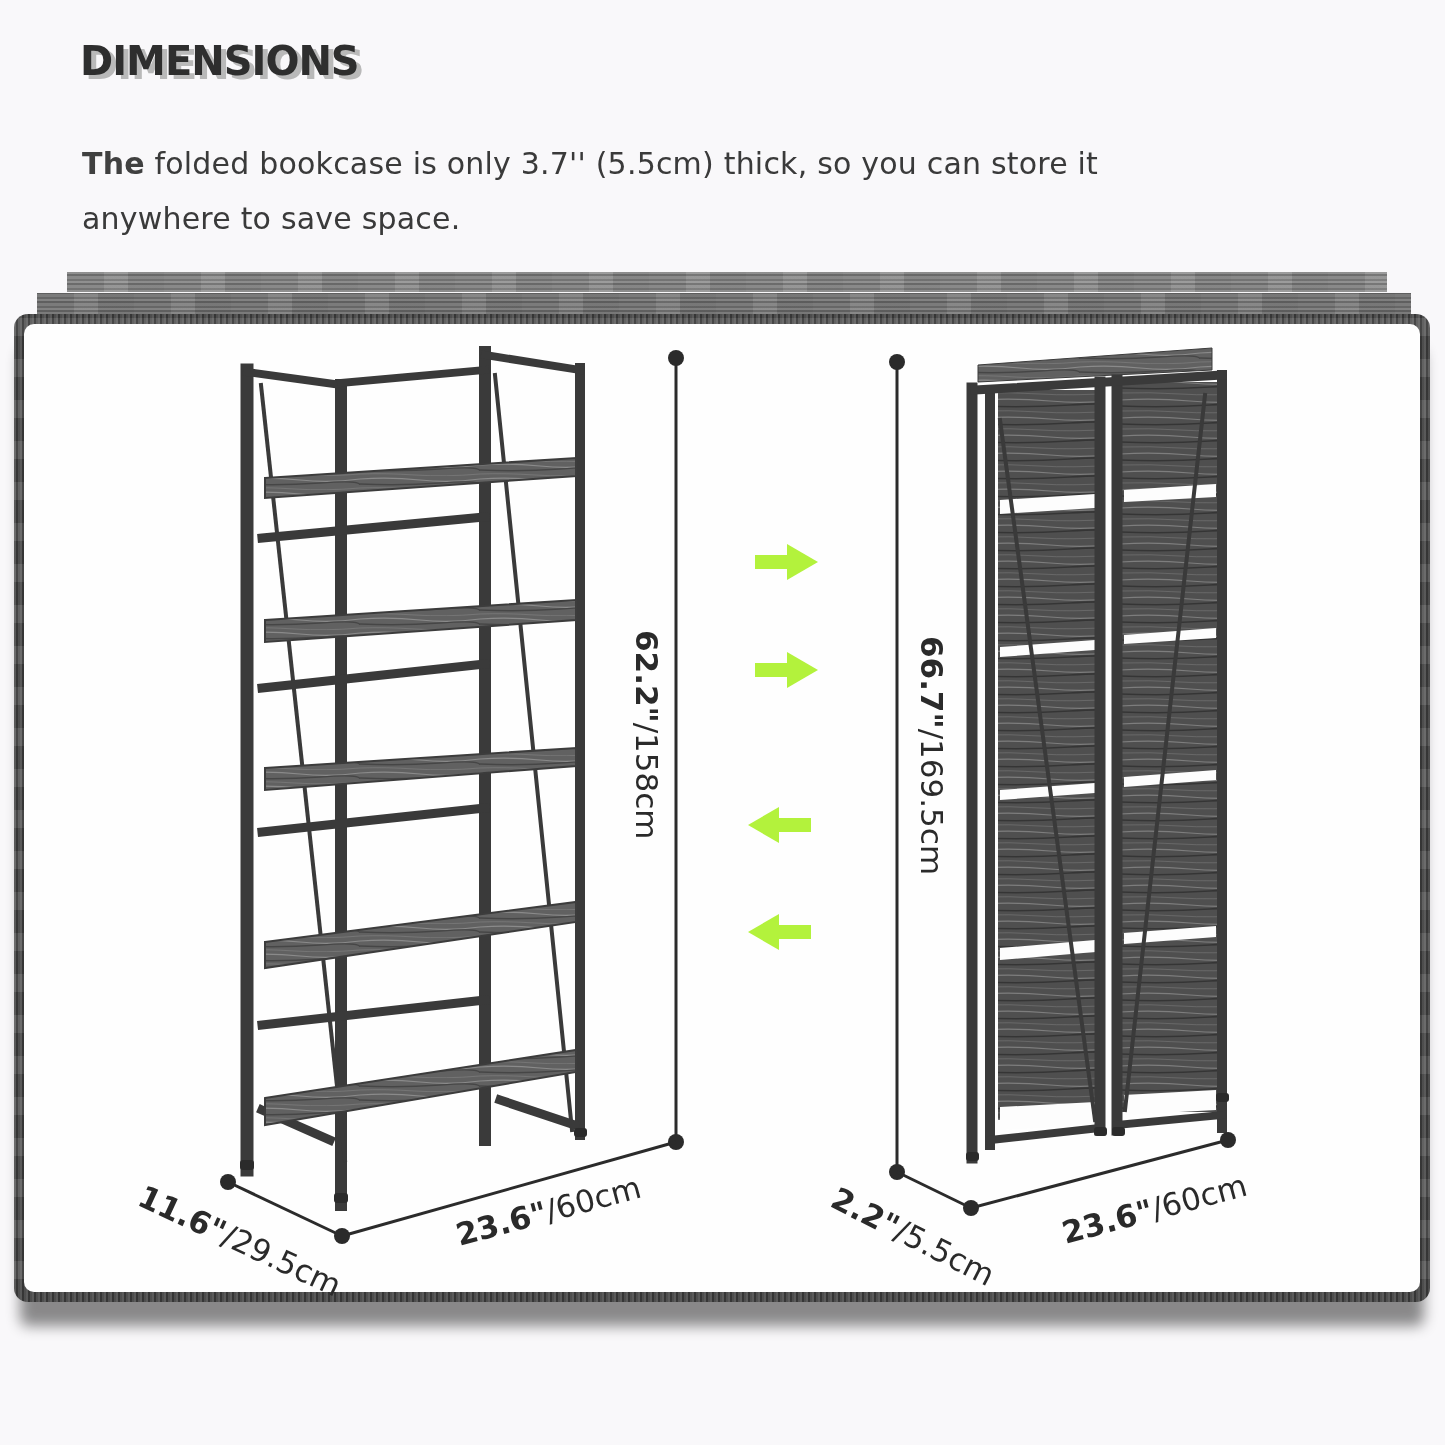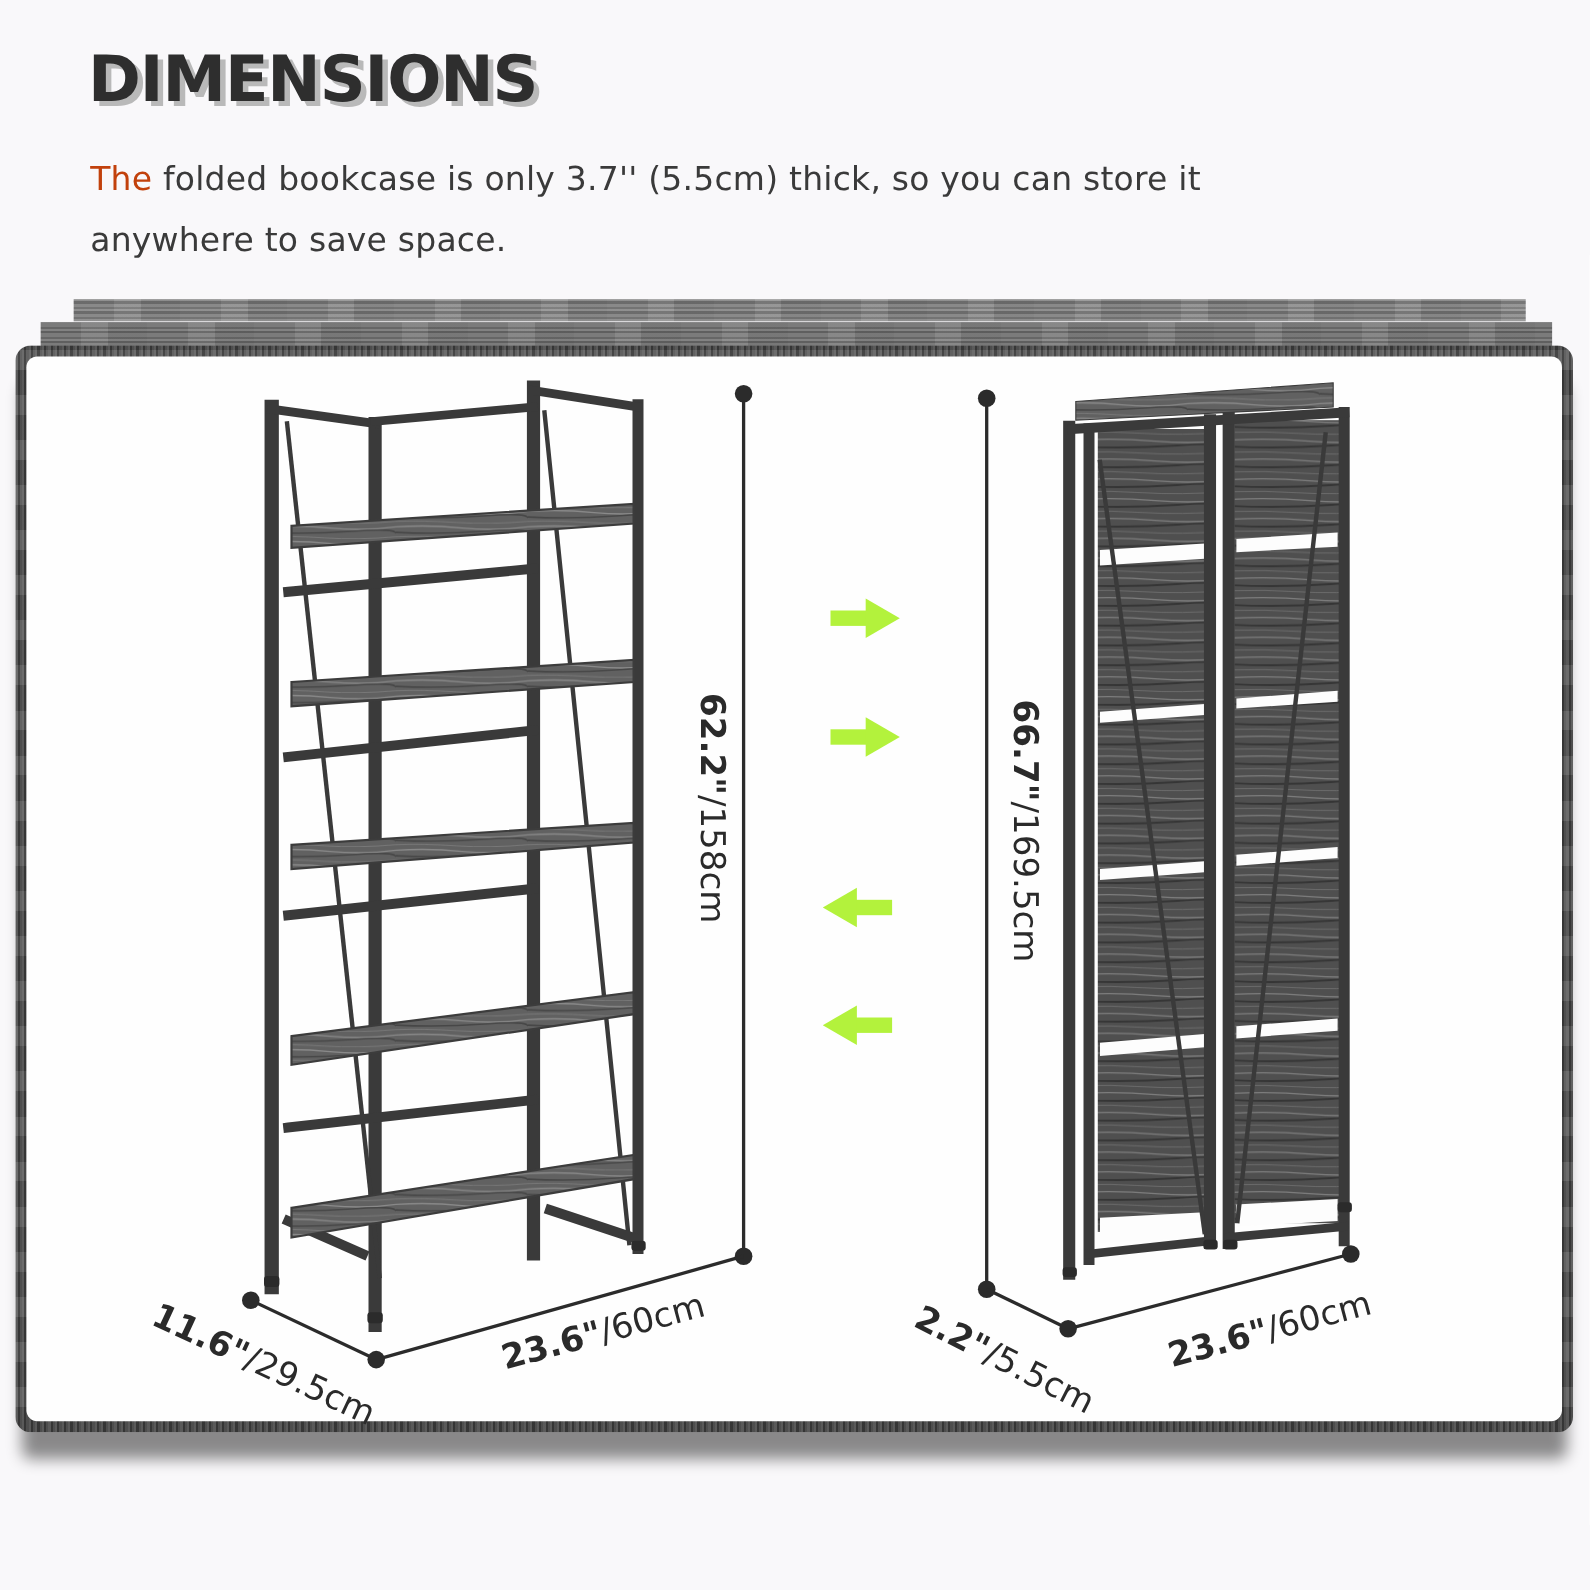--- a/index.html
+++ b/index.html
@@ -5,31 +5,31 @@
   html, body { margin: 0; padding: 0; }
   body {
     width: 1445px; height: 1445px; position: relative; overflow: hidden;
     background: #f9f8fa;
     font-family: "DejaVu Sans", "Liberation Sans", sans-serif;
     color: #333;
   }
   .title {
     position: absolute; left: 80px; top: 38px;
     font-family: "DejaVu Sans", sans-serif; font-weight: bold;
-    font-size: 58px; letter-spacing: -1px; color: #2e2e2e;
+    font-size: 40px; letter-spacing: -1px; color: #2e2e2e;
     text-shadow: 5px 4px 0 #b9b9b9;
     margin: 0;
   }
   .desc {
     position: absolute; left: 82px; top: 136px; width: 1150px;
     font-family: "DejaVu Sans", sans-serif;
     font-size: 30px; line-height: 55px; color: #3a3a3a;
     letter-spacing: 0.2px;
   }
-  .desc b { font-weight: normal; color: #c2410c; }
+  .desc b { font-weight: bold; color: #404040; }
 
   
   .wood {
     background-color: #6e6e6e;
     background-image:
       repeating-linear-gradient(0deg, rgba(255,255,255,0.10) 0 2px, rgba(0,0,0,0.12) 2px 4px, rgba(255,255,255,0.05) 4px 7px, rgba(0,0,0,0.18) 7px 9px),
       repeating-linear-gradient(90deg, rgba(0,0,0,0.05) 0 37px, rgba(255,255,255,0.06) 37px 61px, rgba(0,0,0,0.08) 61px 97px);
   }
   .wood-v {
     background-color: #4a4a4a;

